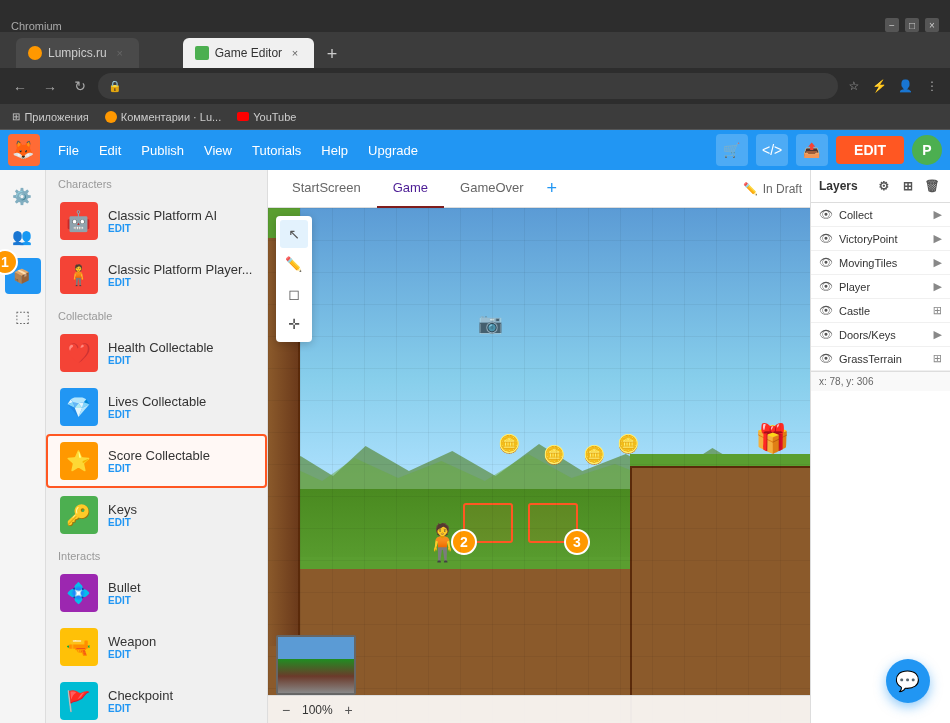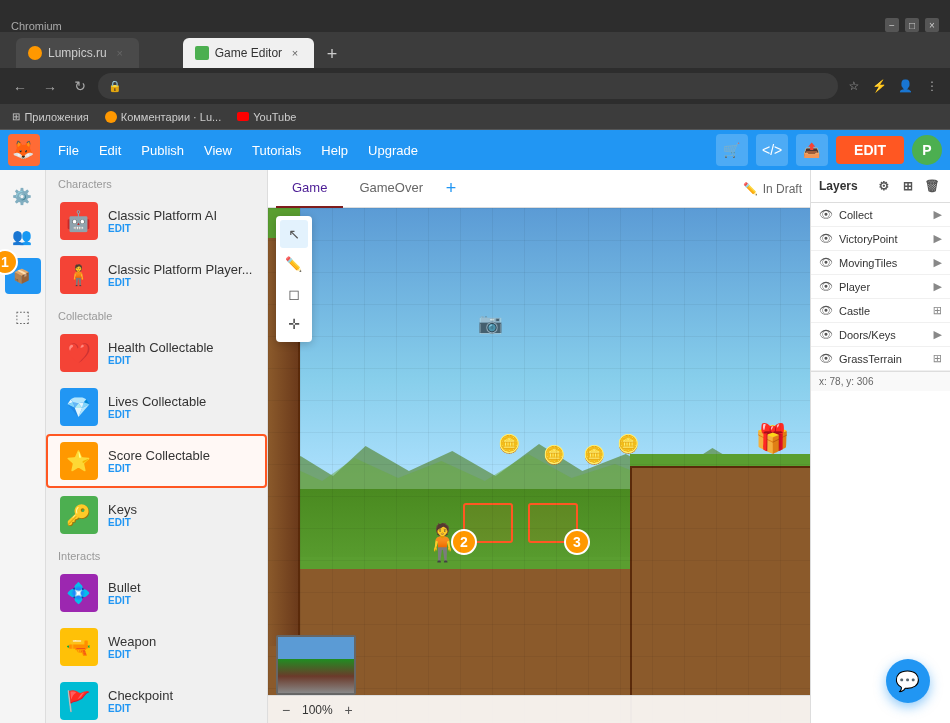--- a/index.html
+++ b/index.html
@@ -294,20 +294,21 @@
             <div class="item-name">Checkpoint</div>
             <div class="item-edit">EDIT</div>
           </div>
         </div>
       </div>
     </div>
 
     <div class="game-area">
 
       <div class="tabs-bar">
+        <div class="game-tab">StartScreen</div>
         <div class="game-tab active">Game</div>
         <div class="game-tab">GameOver</div>
         <div class="tab-add-btn">+</div>
         <div class="draft-indicator">
           <span>✏️</span>
           <span>In Draft</span>
         </div>
       </div>
 
       <div class="game-canvas-area">

